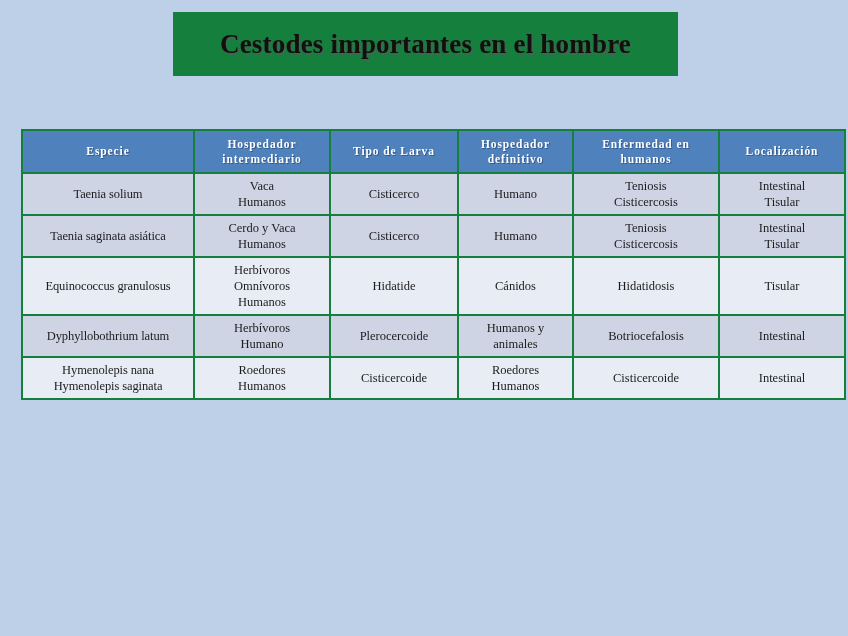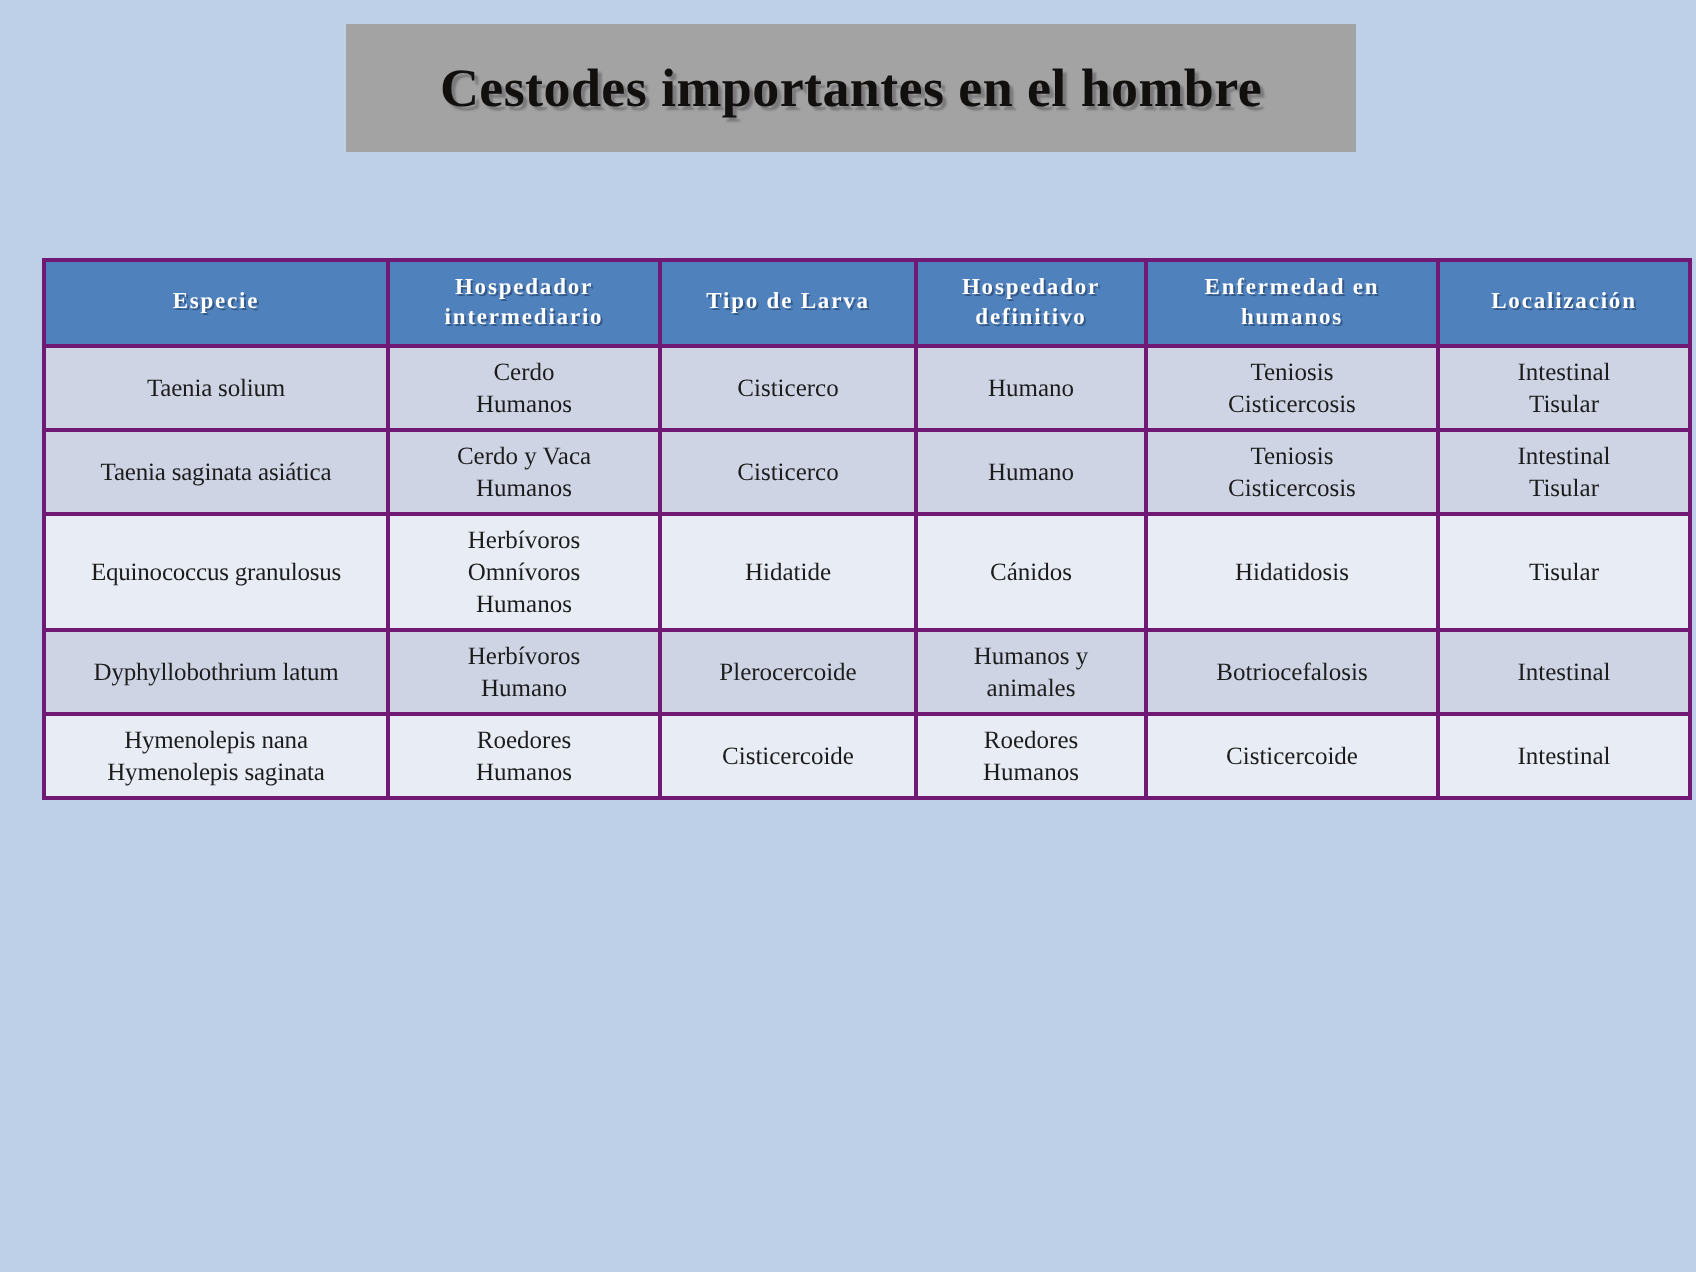--- a/index.html
+++ b/index.html
@@ -15,21 +15,21 @@
     position: relative;
   }
 
   
   .title-box {
     position: absolute;
     left: 173px;
     top: 12px;
     width: 505px;
     height: 64px;
-    background: #a3a3a3;
+    background: #15803d;
     display: flex;
     align-items: center;
     justify-content: center;
   }
   .title-text {
     font-family: "Liberation Serif", "DejaVu Serif", serif;
     font-size: 27px;
     font-weight: bold;
     color: #12100e;
     letter-spacing: 0.2px;
@@ -42,21 +42,21 @@
     position: absolute;
     left: 21px;
     top: 129px;
     width: 811px;
   }
   table.cestodes {
     border-collapse: separate;
     border-spacing: 2px;
     width: 811px;
     table-layout: fixed;
-    background: #701a75;
+    background: #15803d;
   }
   table.cestodes th,
   table.cestodes td {
     padding: 4px 3px;
     text-align: center;
     vertical-align: middle;
     font-size: 12.5px;
     color: #1c1c1c;
     line-height: 1.28;
   }
@@ -130,21 +130,21 @@
             <span class="cellline">Localización</span>
           </th>
         </tr>
     </thead>
     <tbody id="table-body">
         <tr class="row-dark">
           <td class="species">
             <span class="cellline">Taenia solium</span>
           </td>
           <td>
-            <span class="cellline">Cerdo</span>
+            <span class="cellline">Vaca</span>
             <span class="cellline">Humanos</span>
           </td>
           <td>
             <span class="cellline">Cisticerco</span>
           </td>
           <td>
             <span class="cellline">Humano</span>
           </td>
           <td>
             <span class="cellline">Teniosis</span>

